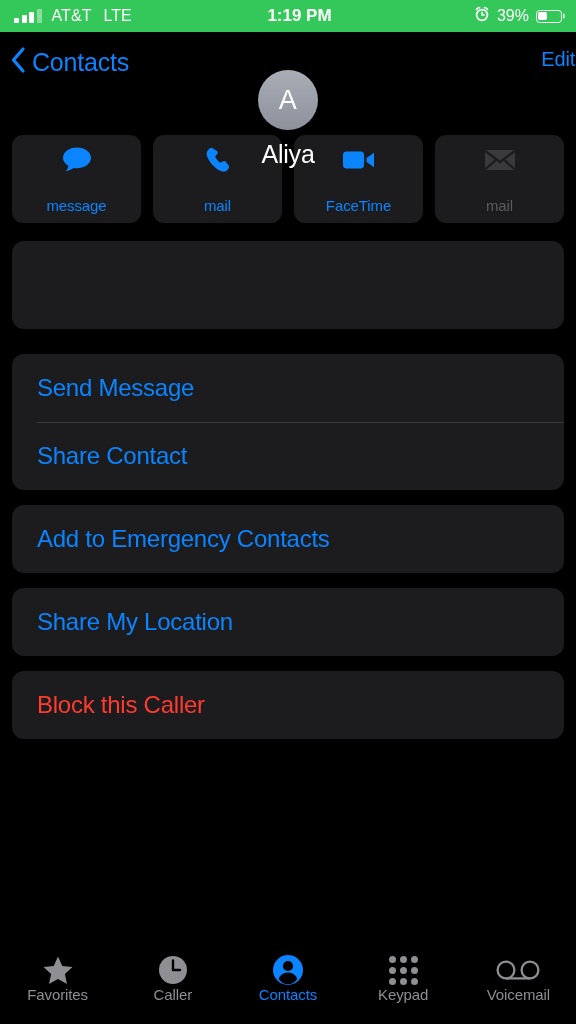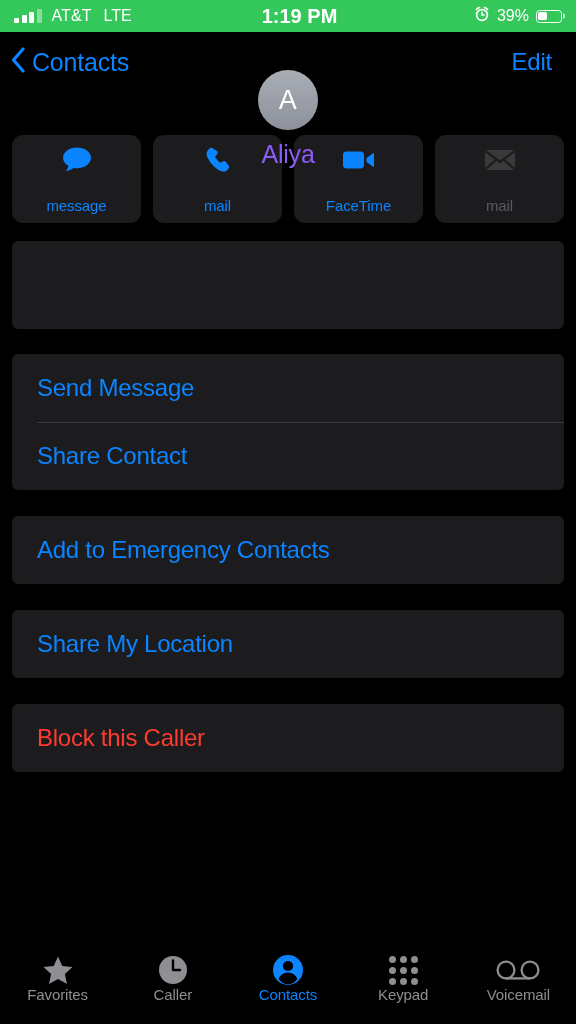--- a/index.html
+++ b/index.html
@@ -63,21 +63,21 @@
   }
   .network {
     font-size: 16px;
     color: #fff;
     margin-left: 2px;
   }
   .status-center {
     position: absolute;
     left: 0; right: 0;
     text-align: center;
-    font-size: 20px;
+    font-size: 17px;
     font-weight: bold;
     color: #fff;
     pointer-events: none;
     margin-left: 23px;
   }
   .status-right {
     margin-left: auto;
     display: flex;
     align-items: center;
     gap: 7px;
@@ -133,23 +133,23 @@
   .chevron-left {
     display: block;
   }
   .nav-back-label {
     font-size: 25px;
     color: #0a84ff;
     letter-spacing: -0.2px;
   }
   .nav-edit {
     position: absolute;
-    right: 24px;
+    right: 1px;
     top: 16px;
-    font-size: 24px;
+    font-size: 20px;
     color: #0a84ff;
     cursor: pointer;
     letter-spacing: -0.2px;
     margin-left: 24px;
   }
 
   
   .contact-header {
     position: absolute;
     top: 38px;
@@ -173,21 +173,21 @@
   }
   .avatar-initials {
     font-size: 27px;
     color: #ffffff;
     line-height: 1;
     letter-spacing: 0.3px;
   }
   .contact-name {
     margin-top: 10px;
     font-size: 25px;
-    color: #8b5cf6;
+    color: #ffffff;
     letter-spacing: -0.2px;
   }
 
   
   .content {
     flex: 1 1 auto;
     padding: 0 12px;
     box-sizing: border-box;
     overflow: hidden;
   }
@@ -219,29 +219,29 @@
   .action-tile .tile-label {
     font-size: 15px;
     color: #0a84ff;
     letter-spacing: -0.1px;
   }
   .action-tile.disabled .tile-label { color: #5b5b5f; }
 
   
   .card {
     background: #1c1c1e;
-    border-radius: 6px;
+    border-radius: 12px;
     overflow: hidden;
   }
   .card.empty-card {
     height: 88px;
     margin-top: 18px;
   }
   .card.group-card { margin-top: 25px; }
-  .card.single-card { margin-top: 26px; }
+  .card.single-card { margin-top: 15px; }
 
   .list-row {
     position: relative;
     height: 68px;
     display: flex;
     align-items: center;
     padding-left: 25px;
     cursor: pointer;
     box-sizing: border-box;
   }

